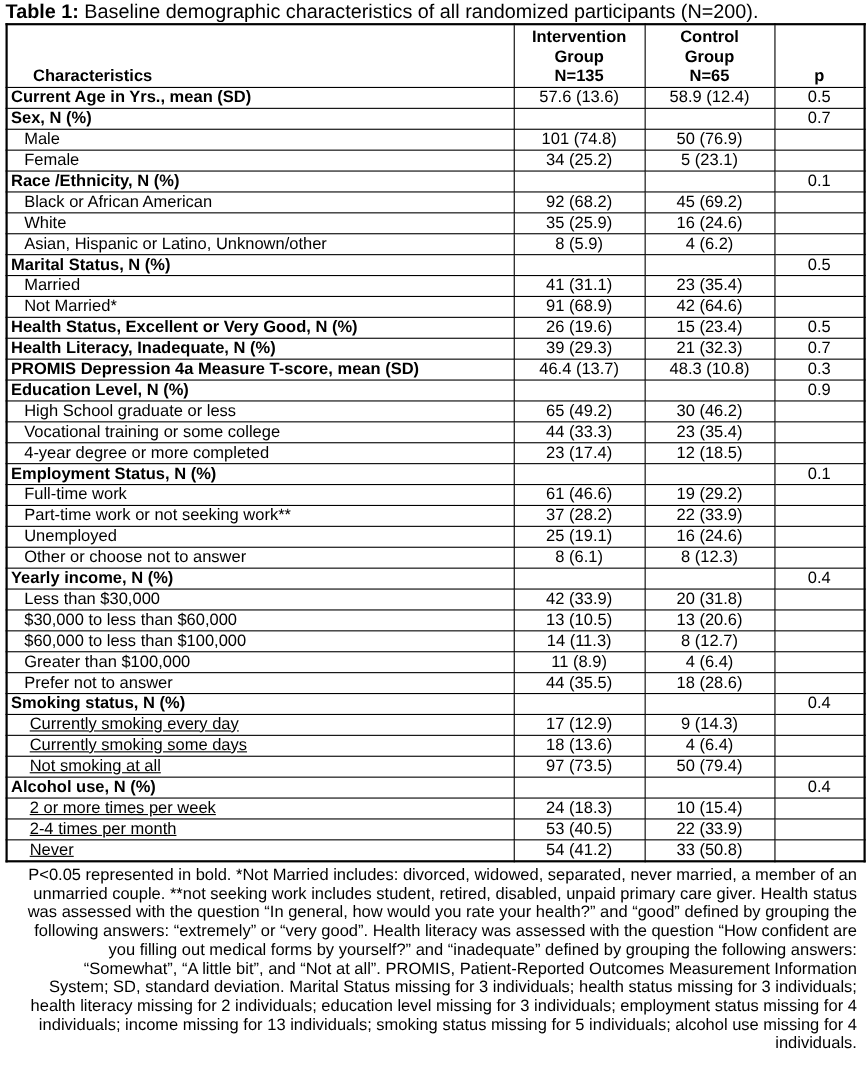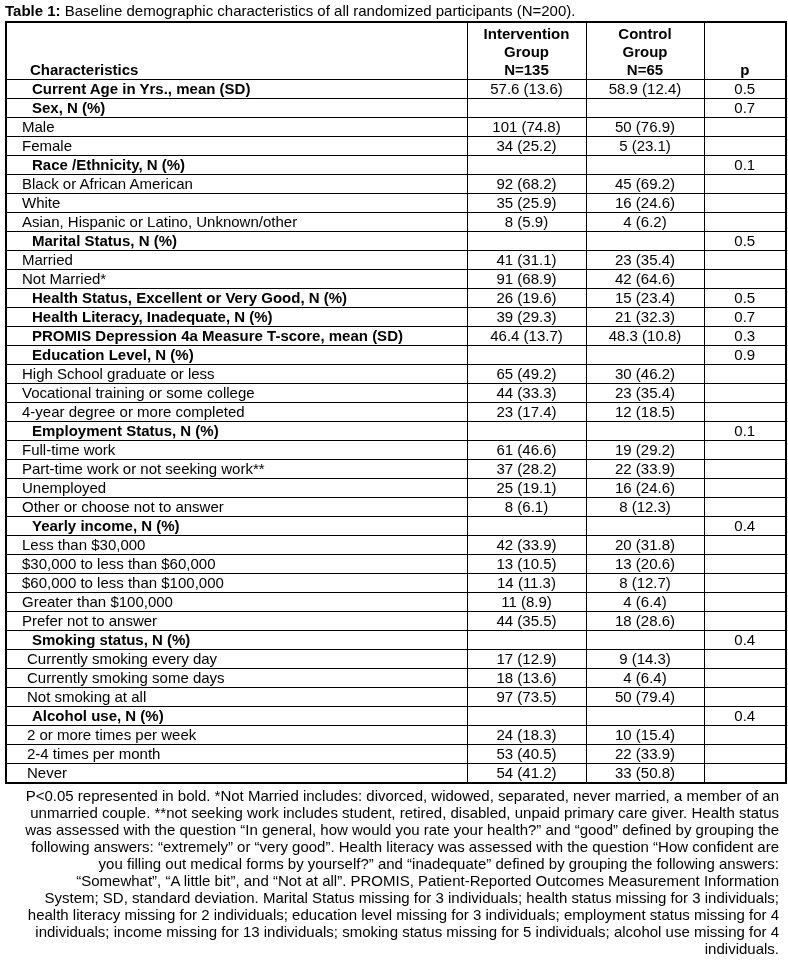--- a/index.html
+++ b/index.html
@@ -10,21 +10,21 @@
     font-family: "Liberation Sans", sans-serif;
   }
   .page {
     width: 788px;
     height: 978px;
     box-sizing: border-box;
     padding: 2px 3px 0 4px;
     overflow: hidden;
   }
   .title {
-    font-size: 15px;
+    font-size: 18px;
     line-height: 17px;
     margin: 0 0 2px 1px;
     white-space: nowrap;
   }
   .title .title-label { font-weight: bold; }
 
   table.demo-table {
     border-collapse: collapse;
     table-layout: fixed;
     width: 780px;
@@ -51,22 +51,22 @@
   }
   th.group-head {
     text-align: center;
     white-space: pre-line;
   }
   th.p-head { text-align: center; }
 
   .demo-table td { height: 19px; }
   td.label { text-align: left; padding-left: 7px; }
   td.label.indent1 { padding-left: 15px; }
-  td.label.indent2 { padding-left: 20px; }
-  tr.cat td.label { font-weight: bold; padding-left: 25px; }
+  td.label.indent2 { padding-left: 20px; text-decoration: underline; }
+  tr.cat td.label { font-weight: bold; padding-left: 3px; }
   td.val, td.pval { text-align: center; }
 
   .footnote {
     font-size: 15px;
     line-height: 17.1px;
     margin: 3px 6px 0 14px;
     text-align: right;
   }
 </style>
 </head>

